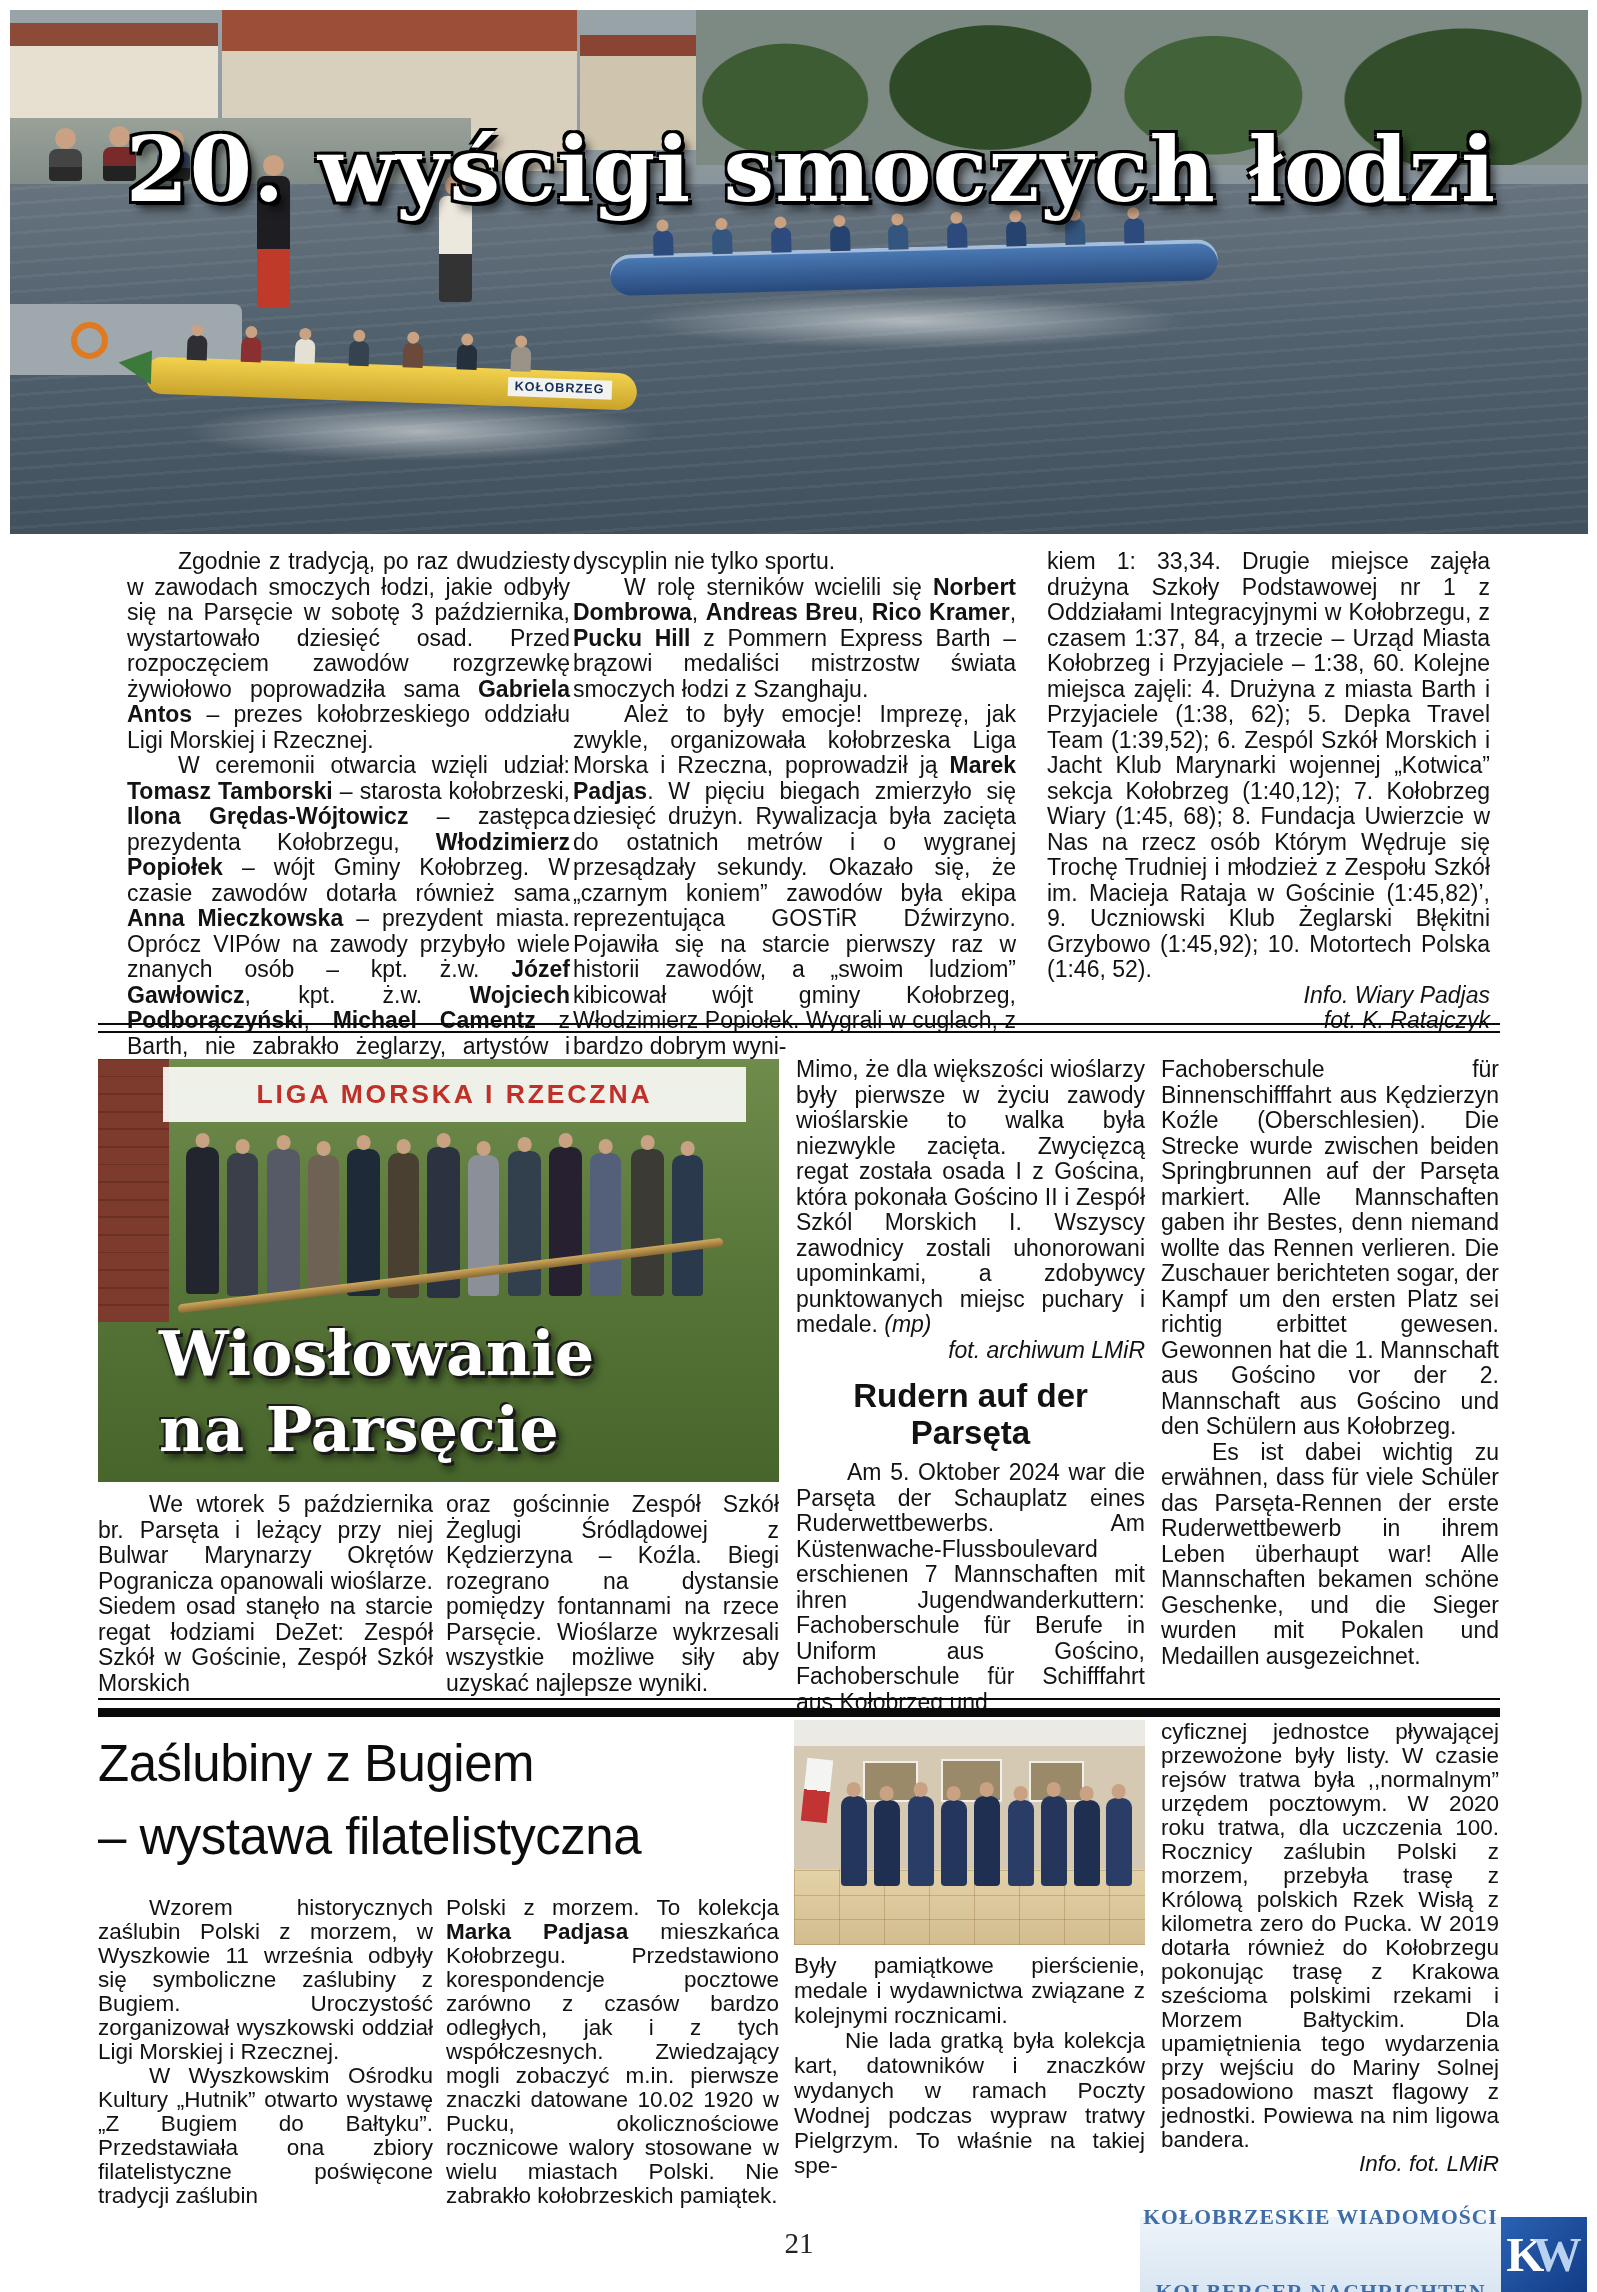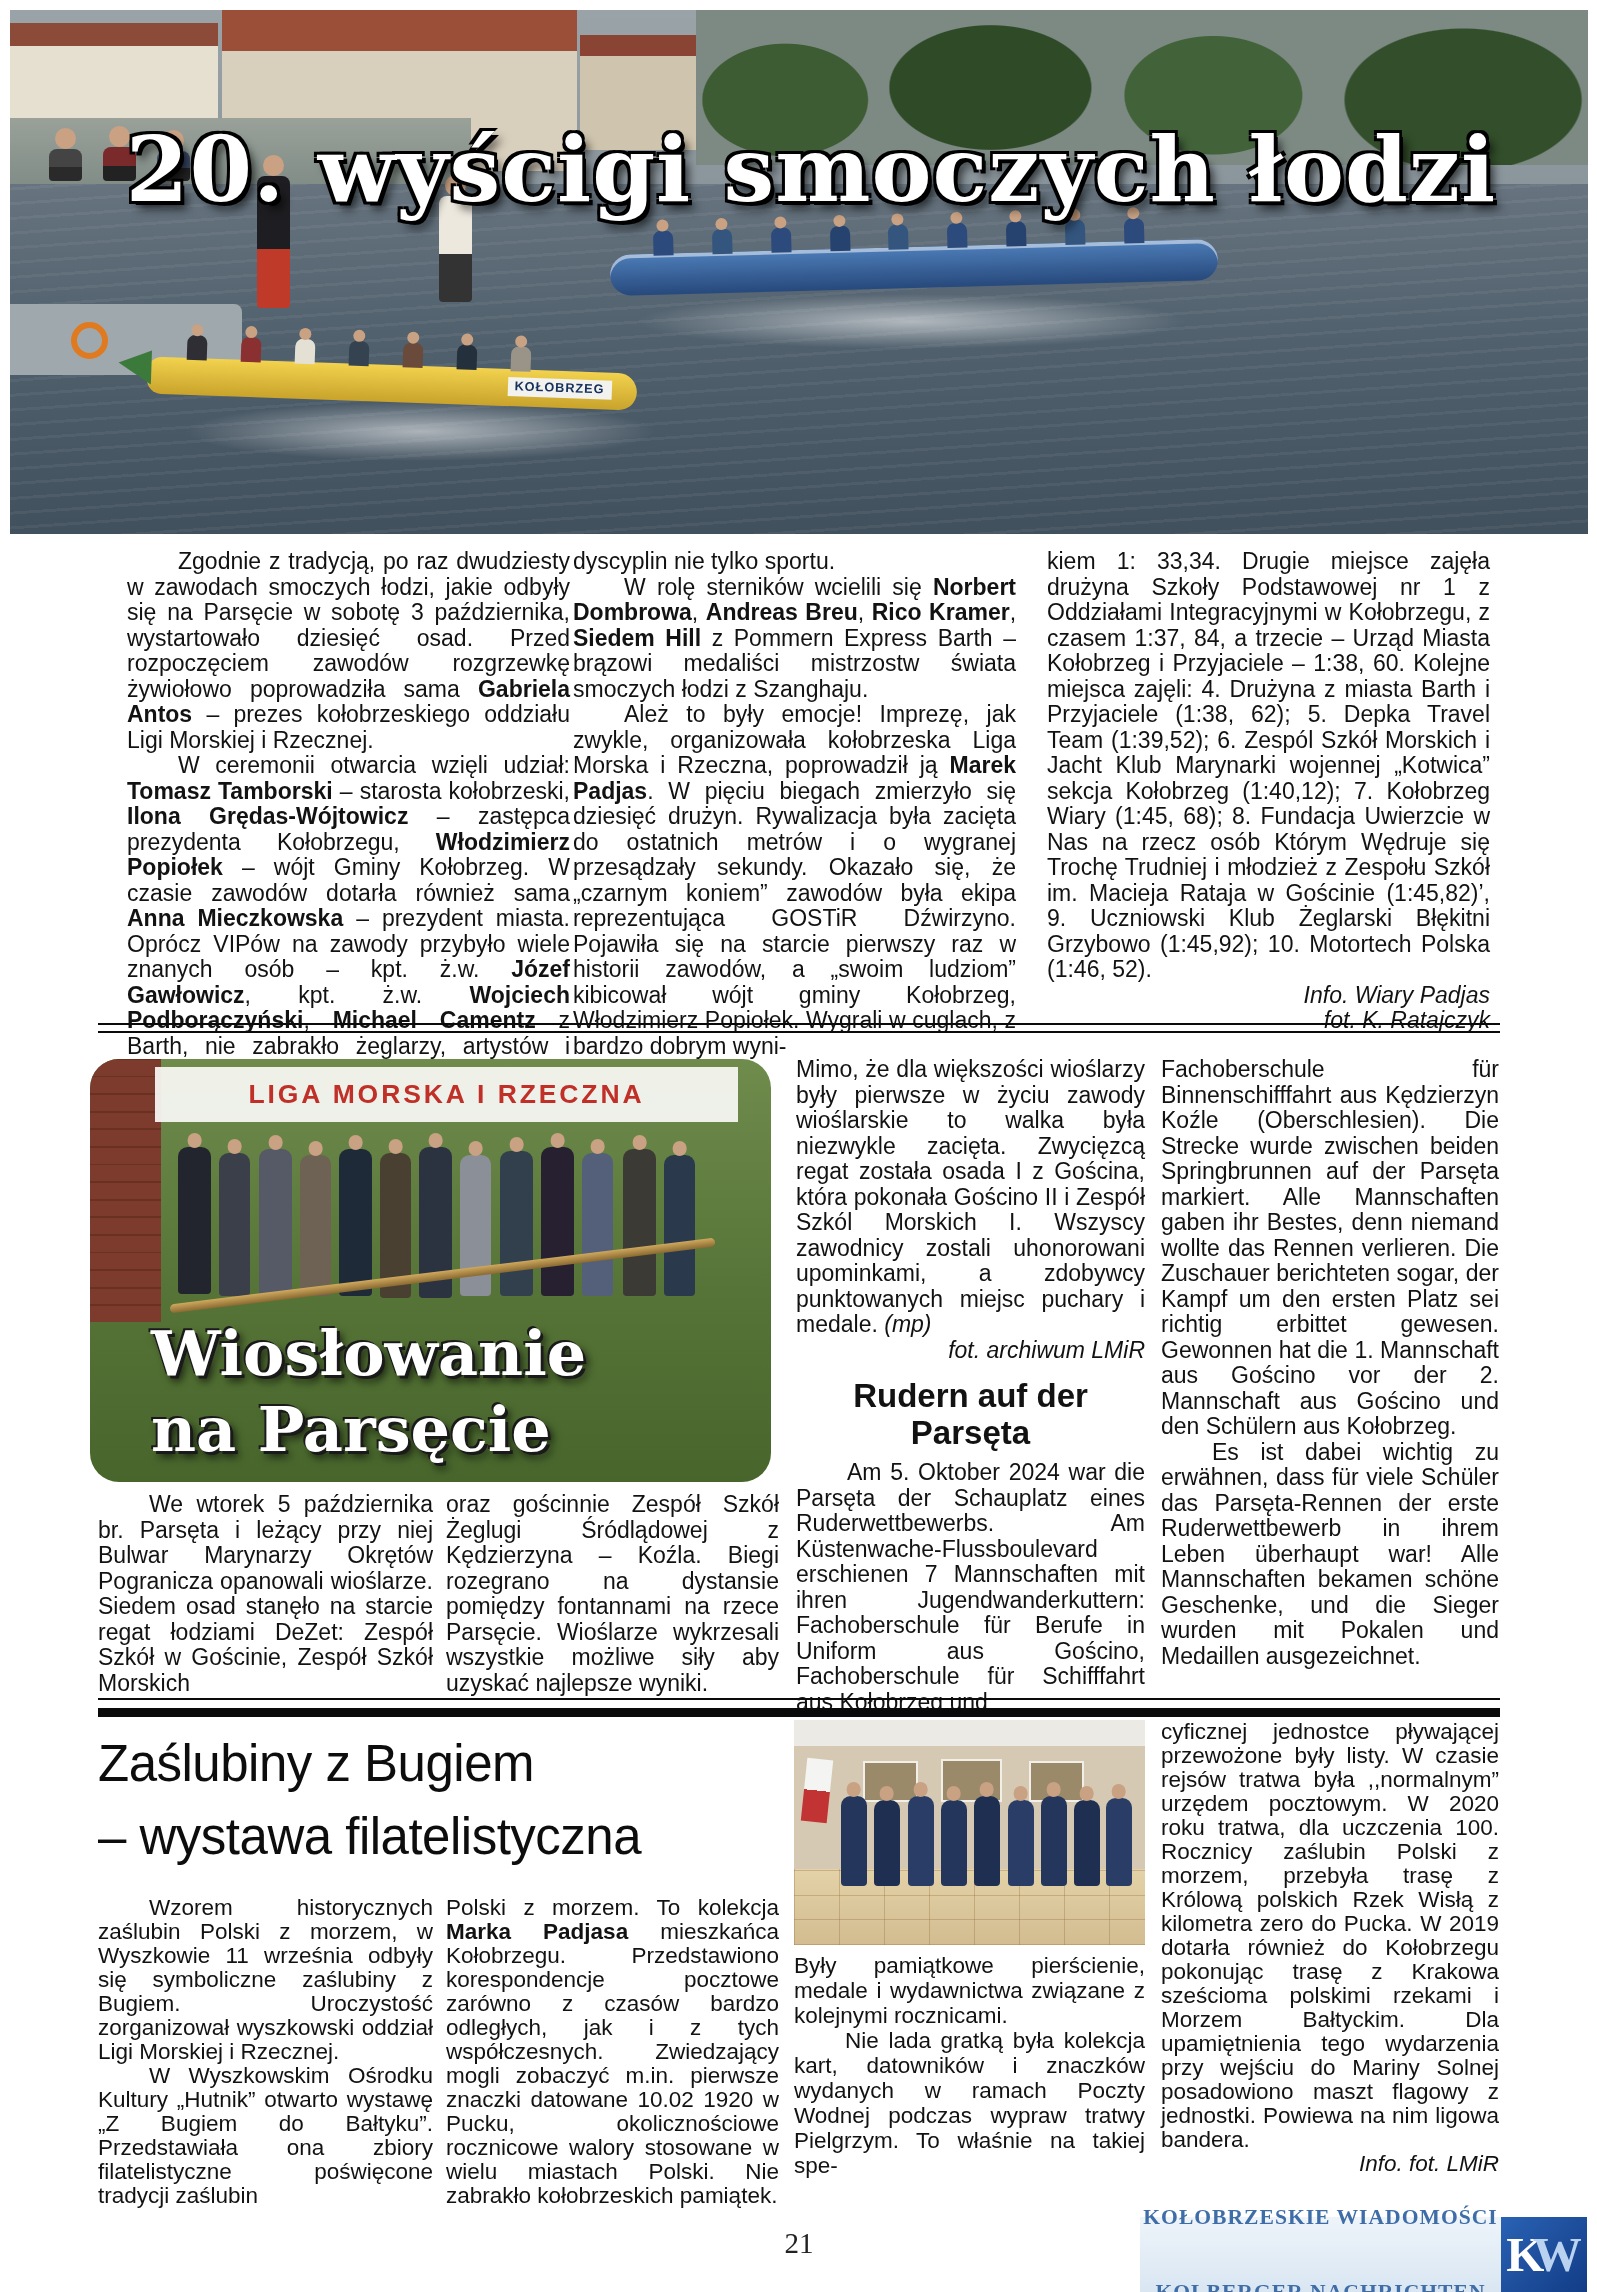--- a/index.html
+++ b/index.html
@@ -40,22 +40,22 @@
           background:linear-gradient(#4d7db8,#27497c);box-shadow:inset 0 3.9px 0 rgba(255,255,255,.5);}
   .dragonhead{position:absolute;left:-29px;top:-5.9px;width:0;height:0;
               border-right:33px solid #3c7a3c;border-top:13.7px solid rgba(0,0,0,0);border-bottom:21.6px solid rgba(0,0,0,0);}
   .boatlabel{position:absolute;right:25.5px;top:7.8px;background:#f2f2ee;color:#15305c;
              font:700 12.7px/19.6px "Liberation Sans",sans-serif;padding:0 6.9px;letter-spacing:1px;}
   .rower{position:absolute;top:-23.5px;width:19.6px;height:25.5px;border-radius:7.8px 7.8px 0 0;}
   .rower::before{content:"";position:absolute;left:50%;top:-10.8px;transform:translateX(-50%);
                  width:12.7px;height:12.7px;border-radius:50%;background:#c9a183;}
   .wake{position:absolute;border-radius:50%;background:radial-gradient(closest-side,rgba(255,255,255,.55),rgba(255,255,255,0));}
 
-  .ph-mid{left:90px;top:1059px;width:681px;height:423px;
-          background:linear-gradient(#6f8c4d 0%,#567437 55%,#48662c 100%);border-radius:29px;}
+  .ph-mid{left:98px;top:1059px;width:681px;height:423px;
+          background:linear-gradient(#6f8c4d 0%,#567437 55%,#48662c 100%);}
   .brick{position:absolute;left:0;top:0;width:71px;height:263px;
          background:repeating-linear-gradient(0deg,#7c3b2c 0 15.7px,#6a3123 15.7px 17.6px);}
   .banner{position:absolute;left:65px;right:33px;top:7.8px;height:55px;background:rgba(249,249,245,.93);
           display:flex;align-items:center;justify-content:center;
           font:700 26.5px "Liberation Sans",sans-serif;color:#c03028;letter-spacing:2.9px;}
   .fig{position:absolute;border-radius:9.8px 9.8px 3.9px 3.9px;}
   .fig::before{content:"";position:absolute;left:50%;top:-13.7px;transform:translateX(-50%);
                width:14.7px;height:14.7px;border-radius:50%;background:#c9a183;}
   .oar{position:absolute;left:78px;top:212px;width:549px;height:8.8px;border-radius:4.9px;
        background:linear-gradient(#d0a95e,#8a6a32);transform:rotate(-7deg);}
@@ -158,21 +158,21 @@
 
     <h1 class="photo-title-1">20. wyścigi smoczych łodzi</h1>
   </div>
 
   <div class="col body" style="left:98px;top:549px;width:443px;margin-left:29px;">
     <p class="ind"><span>Zgodnie z tradycją, po raz dwudziesty w zawodach smoczych łodzi, jakie odbyły się na Parsęcie w sobotę 3 października, wystartowało dziesięć osad. Przed rozpoczęciem zawodów rozgrzewkę żywiołowo poprowadziła sama </span><span class="b">Gabriela Antos</span><span> – prezes kołobrzeskiego oddziału Ligi Morskiej i Rzecznej.</span></p>
     <p class="ind"><span>W ceremonii otwarcia wzięli udział: </span><span class="b">Tomasz Tamborski</span><span> – starosta kołobrzeski, </span><span class="b">Ilona Grędas-Wójtowicz</span><span> – zastępca prezydenta Kołobrzegu, </span><span class="b">Włodzimierz Popiołek</span><span> – wójt Gminy Kołobrzeg. W czasie zawodów dotarła również sama </span><span class="b">Anna Mieczkowska</span><span> – prezydent miasta. Oprócz VIPów na zawody przybyło wiele znanych osób – kpt. ż.w. </span><span class="b">Józef Gawłowicz</span><span>, kpt. ż.w. </span><span class="b">Wojciech Podborączyński</span><span>, </span><span class="b">Michael Camentz</span><span> z Barth, nie zabrakło żeglarzy, artystów i miłośników różnych</span></p>
   </div>
   <div class="col body" style="left:573px;top:549px;width:443px;">
     <p><span>dyscyplin nie tylko sportu.</span></p>
-    <p class="ind"><span>W rolę sterników wcielili się </span><span class="b">Norbert Dombrowa</span><span>, </span><span class="b">Andreas Breu</span><span>, </span><span class="b">Rico Kramer</span><span>, </span><span class="b">Siedem Hill</span><span> z Pommern Express Barth – brązowi medaliści mistrzostw świata smoczych łodzi z Szanghaju.</span></p>
+    <p class="ind"><span>W rolę sterników wcielili się </span><span class="b">Norbert Dombrowa</span><span>, </span><span class="b">Andreas Breu</span><span>, </span><span class="b">Rico Kramer</span><span>, </span><span class="b">Pucku Hill</span><span> z Pommern Express Barth – brązowi medaliści mistrzostw świata smoczych łodzi z Szanghaju.</span></p>
     <p class="ind"><span>Ależ to były emocje! Imprezę, jak zwykle, organizowała kołobrzeska Liga Morska i Rzeczna, poprowadził ją </span><span class="b">Marek Padjas</span><span>. W pięciu biegach zmierzyło się dziesięć drużyn. Rywalizacja była zacięta do ostatnich metrów i o wygranej przesądzały sekundy. Okazało się, że „czarnym koniem” zawodów była ekipa reprezentująca GOSTiR Dźwirzyno. Pojawiła się na starcie pierwszy raz w historii zawodów, a „swoim ludziom” kibicował wójt gminy Kołobrzeg, Włodzimierz Popiołek. Wygrali w cuglach, z bardzo dobrym wyni-</span></p>
   </div>
   <div class="col body" style="left:1047px;top:549px;width:443px;">
     <p><span>kiem 1: 33,34. Drugie miejsce zajęła drużyna Szkoły Podstawowej nr 1 z Oddziałami Integracyjnymi w Kołobrzegu, z czasem 1:37, 84, a trzecie – Urząd Miasta Kołobrzeg i Przyjaciele – 1:38, 60. Kolejne miejsca zajęli: 4. Drużyna z miasta Barth i Przyjaciele (1:38, 62); 5. Depka Travel Team (1:39,52); 6. Zespól Szkół Morskich i Jacht Klub Marynarki wojennej „Kotwica” sekcja Kołobrzeg (1:40,12); 7. Kołobrzeg Wiary (1:45, 68); 8. Fundacja Uwierzcie w Nas na rzecz osób Którym Wędruje się Trochę Trudniej i młodzież z Zespołu Szkół im. Macieja Rataja w Gościnie (1:45,82)’, 9. Uczniowski Klub Żeglarski Błękitni Grzybowo (1:45,92); 10. Motortech Polska (1:46, 52).</span></p>
     <p class="credit">Info. Wiary Padjas</p>
     <p class="credit">fot. K. Ratajczyk</p>
   </div>
 
   <div class="rule rule1"></div>
 

